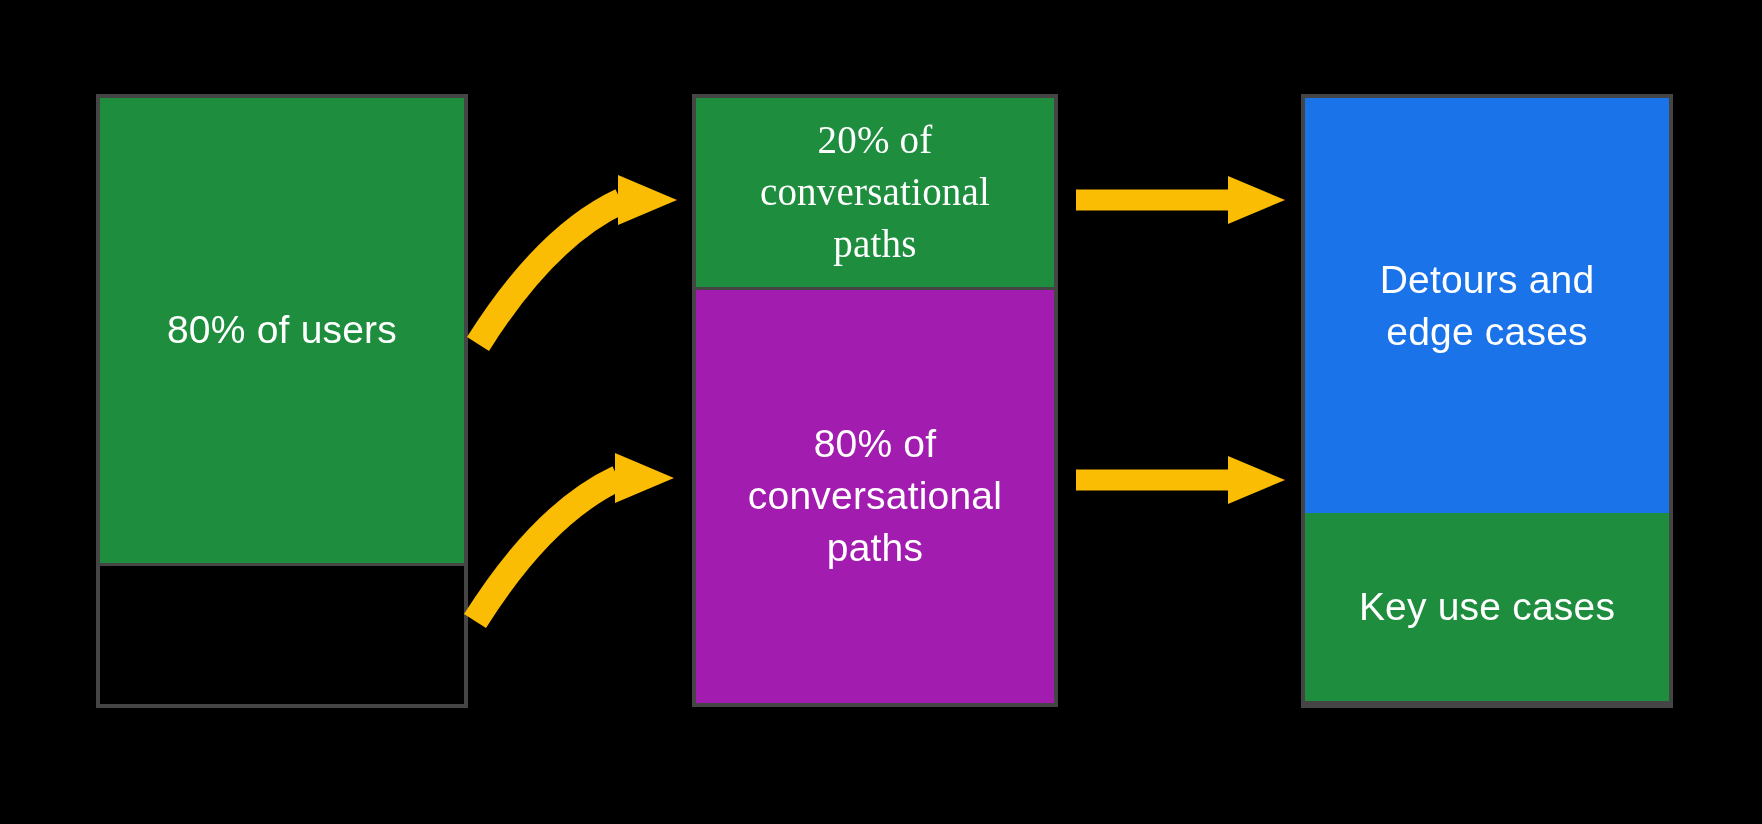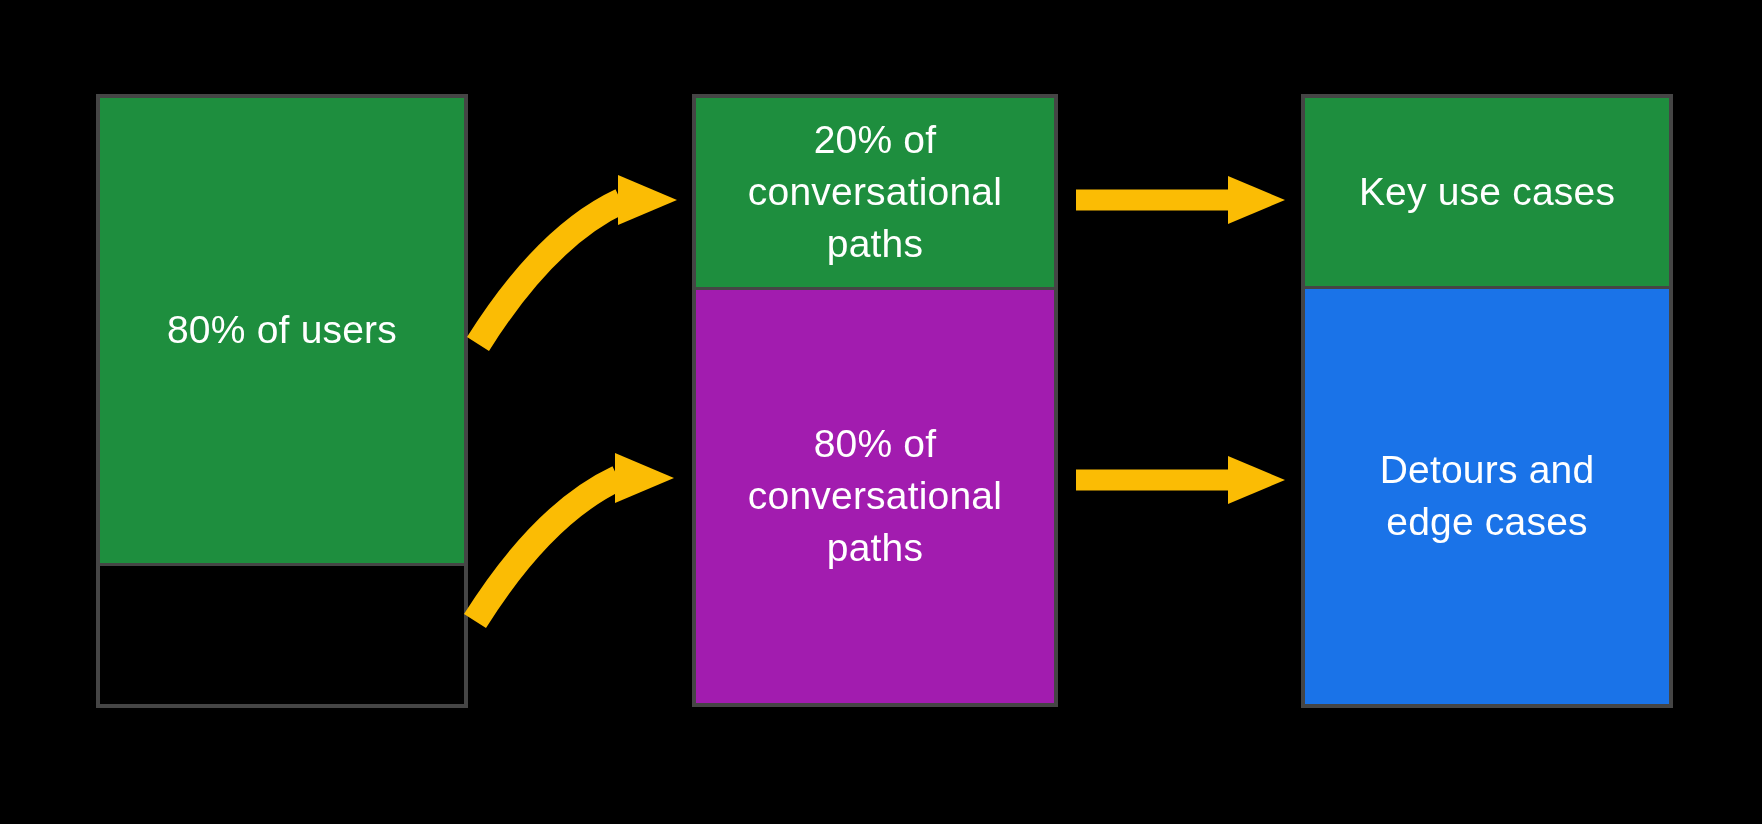--- a/index.html
+++ b/index.html
@@ -56,39 +56,39 @@
 
 <div class="stage">
 
   <div class="column col-1">
     <div class="segment seg-top" style="background: rgb(30, 142, 62); height: 77.2%;">
       <span class="label">80% of users</span>
     </div>
   </div>
 
   <div class="column col-2">
-    <div class="segment seg-top" style="background: rgb(30, 142, 62); height: 31.7%;">
+    <div class="segment seg-top" style="background: rgb(30, 142, 62); height: 31.7%; font-family: Liberation Serif, serif;">
       <span class="label">20% of
 conversational
 paths</span>
     </div>
     <div class="segment seg-bottom" style="background: #a21caf;">
       <span class="label">80% of
 conversational
 paths</span>
     </div>
   </div>
 
   <div class="column col-3">
-    <div class="segment seg-top" style="background: rgb(30, 142, 62); height: 31.5%;">
-      <span class="label">Key use cases</span>
-    </div>
     <div class="segment seg-bottom" style="background: rgb(26, 115, 232);">
       <span class="label">Detours and
 edge cases</span>
+    </div>
+    <div class="segment seg-top" style="background: rgb(30, 142, 62); height: 31.5%;">
+      <span class="label">Key use cases</span>
     </div>
   </div>
 
   <svg class="arrows-layer" viewBox="0 0 1762 824" xmlns="http://www.w3.org/2000/svg">
 
     <g>
       <path d="M478 344 Q546 236 621 201" fill="none" stroke-width="26" stroke="#FBBC04"></path>
       <polygon points="618,175 677,200 618,225" fill="#FBBC04"></polygon>
     </g>
 

